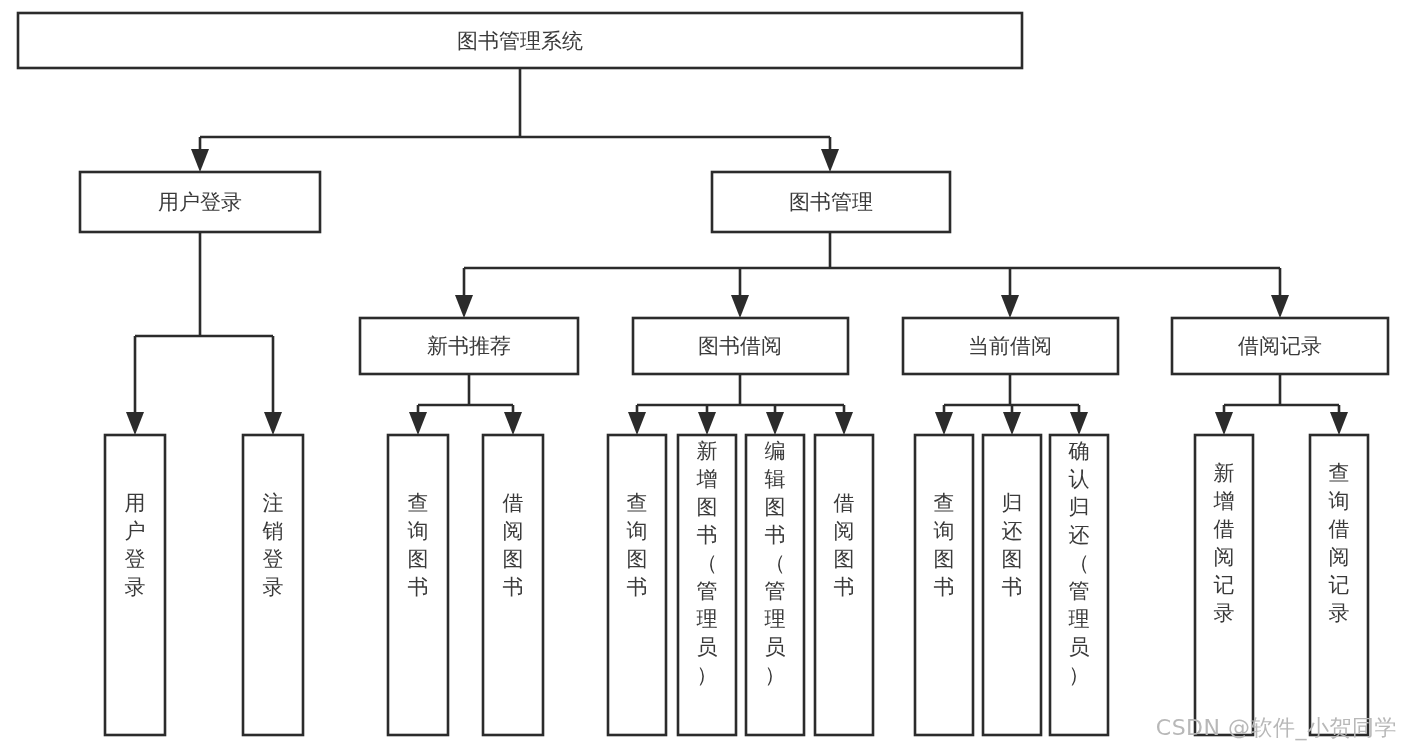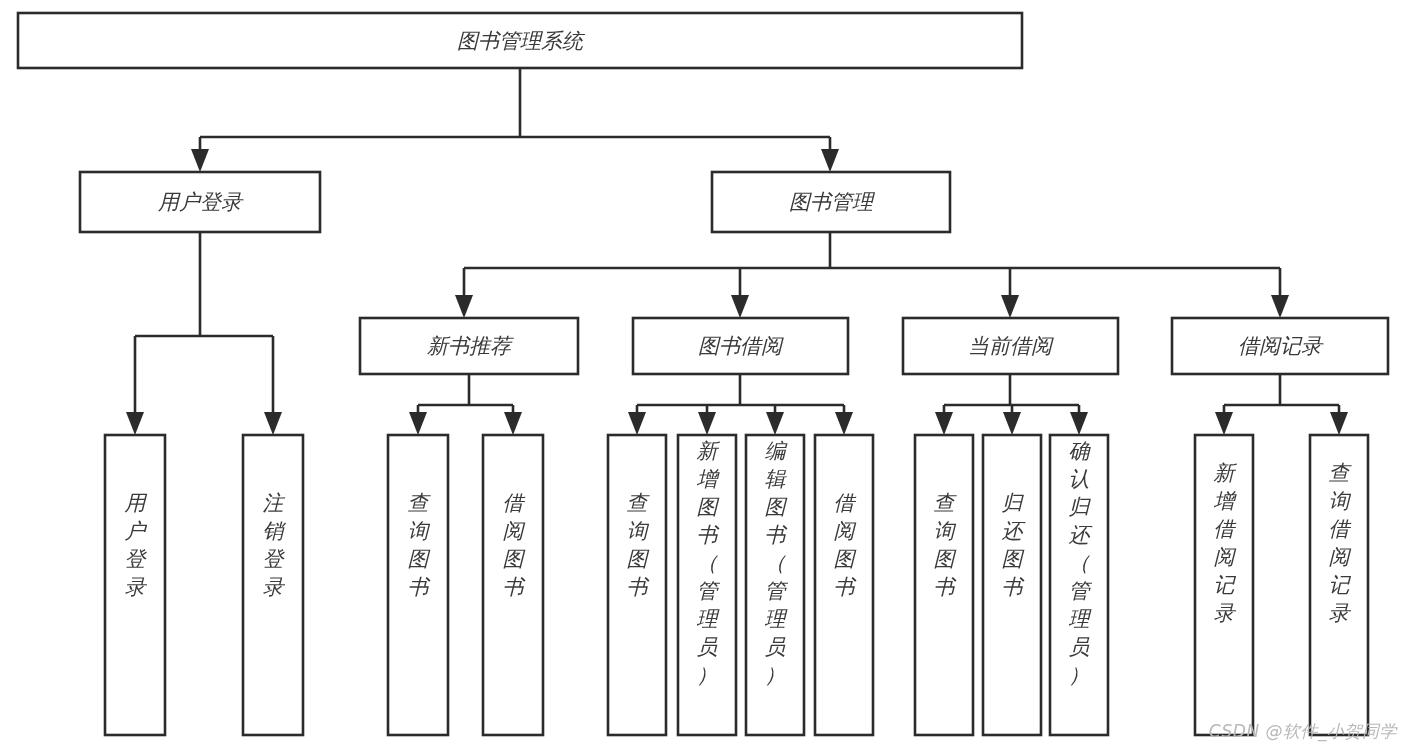--- a/index.html
+++ b/index.html
@@ -9,21 +9,20 @@
   }
   body {
     font-family: "DejaVu Sans", "Liberation Sans", sans-serif;
   }
   #diagram-root {
     position: relative;
     width: 1405px;
     height: 747px;
     background: #ffffff;
     overflow: hidden;
-    font-style: italic;
   }
   svg.diagram-canvas {
     position: absolute;
     left: 0;
     top: 0;
     width: 1405px;
     height: 747px;
     display: block;
   }
   .node-box {
@@ -52,21 +51,21 @@
     fill: #3a3a3a;
     font-family: "DejaVu Sans", "Liberation Sans", sans-serif;
     font-size: 21px;
     text-anchor: middle;
   }
   .watermark {
     position: absolute;
     right: 8px;
     bottom: 4px;
     font-family: "DejaVu Sans", "Liberation Sans", sans-serif;
-    font-size: 17px;
+    font-size: 22px;
     color: #b8b8b8;
     white-space: nowrap;
     letter-spacing: 0.5px;
   }
 </style>
 </head>
 <body>
 
 <div id="diagram-root">
 

